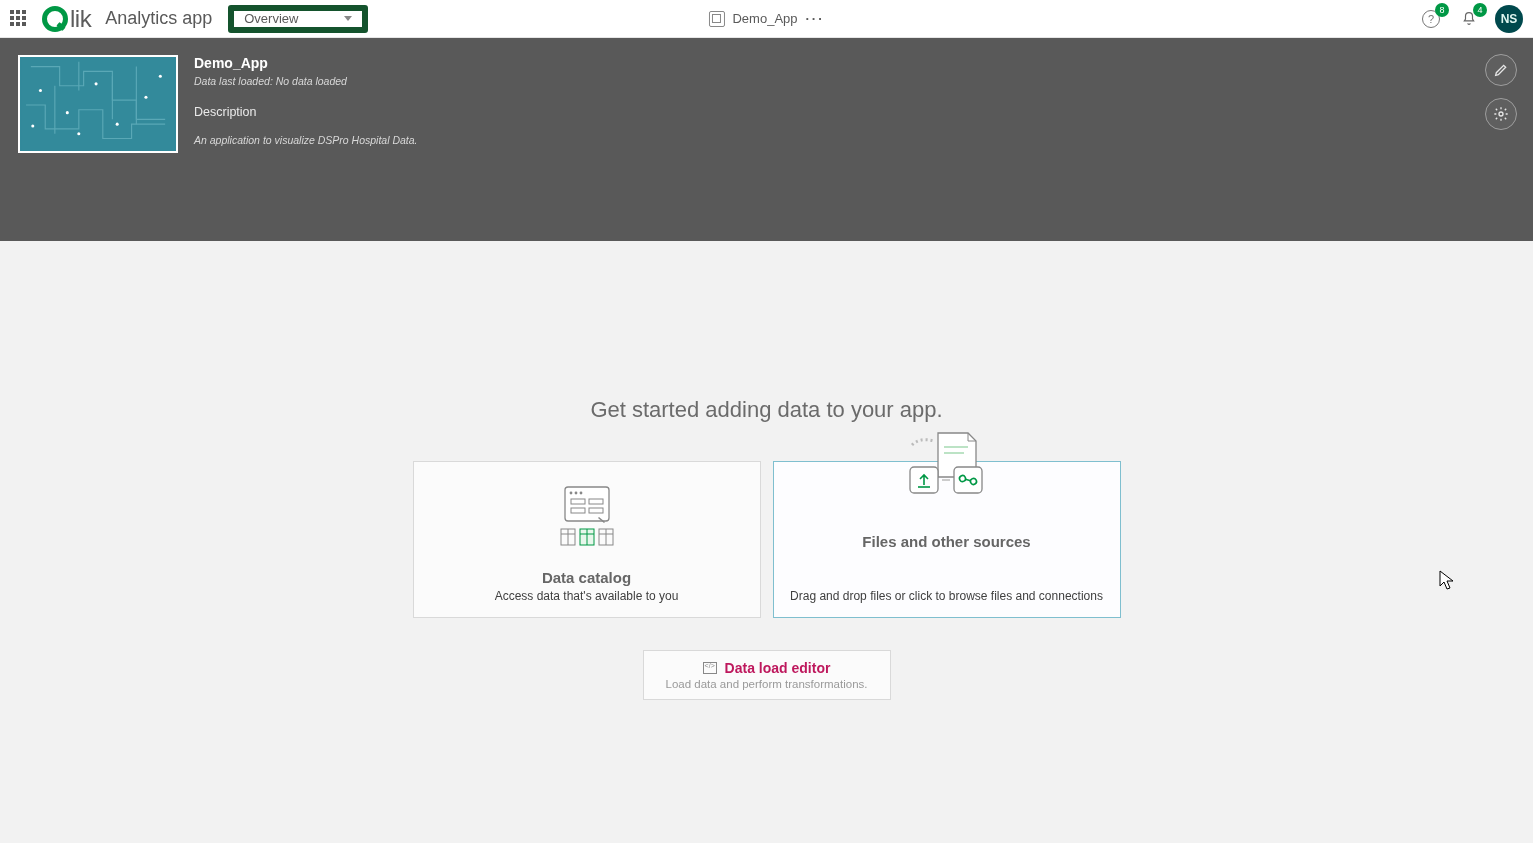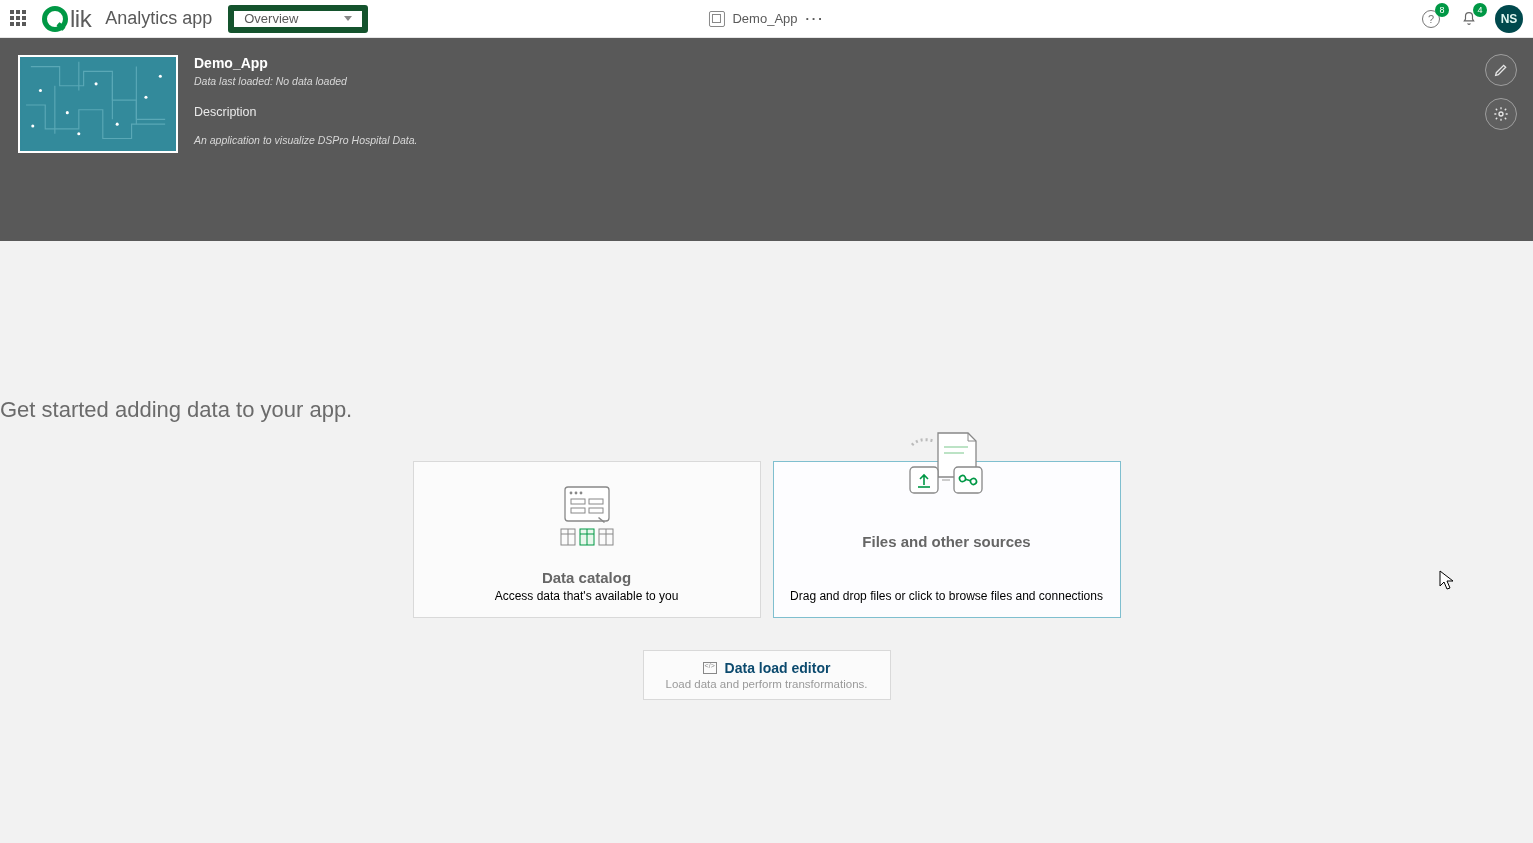--- a/index.html
+++ b/index.html
@@ -75,41 +75,41 @@
     .meta .desc { font-size:10.5px; font-style:italic; color:#d8d8d8; }
 
     .dark-actions { position:absolute; right:16px; top:16px; display:flex; flex-direction:column; gap:12px; }
     .round-btn {
       width:32px;height:32px;border-radius:50%;background:#5f5f5f;border:1px solid #9e9e9e;
       display:flex;align-items:center;justify-content:center;cursor:pointer;color:#e6e6e6;
     }
     .round-btn svg{width:16px;height:16px;}
 
     
-    .main { padding-top: 156px; text-align:left; }
+    .main { padding-top: 156px; text-align:center; }
     .headline { font-size: 22px; color:#6b6b6b; font-weight:400; margin-bottom: 38px; }
 
     .cards { display:flex; justify-content:center; gap:12px; }
     .card {
       width: 348px; height: 157px; background:#fbfbfb; border:1px solid #d9d9d9;
       display:flex; flex-direction:column; align-items:center; justify-content:flex-end; padding-bottom:14px;
       cursor:pointer;
     }
     .card.highlight { border-color:#7fbfcf; background:#fdfdff;gap:36px; }
     .card .illus { flex:1; display:flex; align-items:center; justify-content:center; }
     .card .ctitle { font-size:15px; font-weight:700; color:#666; margin-bottom:3px; }
-    .card .csub { font-size:12px; color:#000000; }
+    .card .csub { font-size:12px; color:#404040; }
 
     .dle-wrap{ display:flex; justify-content:center; margin-top:32px;}
     .dle {
       width:248px; height:50px; border:1px solid #d9d9d9; background:#fbfbfb;
       display:flex; flex-direction:column; align-items:center; justify-content:center; cursor:pointer;
     }
     .dle .row{display:flex;align-items:center;gap:8px;}
-    .dle .t{font-size:14px;font-weight:700;color:#0c4a6e;}
+    .dle .t{font-size:14px;font-weight:700;color:#be185d;}
     .dle .s{font-size:11.5px;color:#9a9a9a;margin-top:2px;}
     .code-ic{width:14px;height:12px;border:1.3px solid #888;position:relative;}
     .code-ic::before{content:"</>";position:absolute;font-size:7px;color:#888;left:1px;top:-1px;}
 
     
     .cursor{position:fixed;left:1439px;top:570px;pointer-events:none;}
 
     
     .illus svg{display:block;}
   </style>

